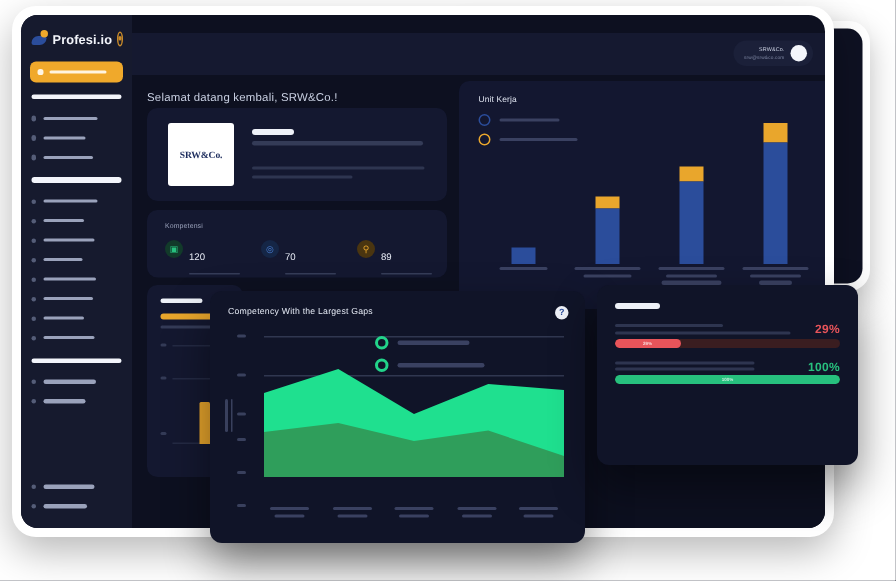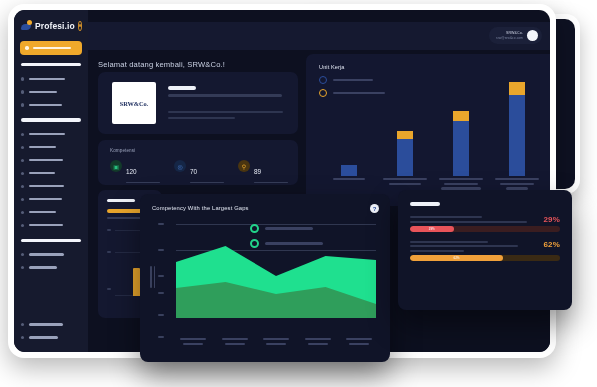--- a/index.html
+++ b/index.html
@@ -440,29 +440,28 @@
         <div class="pct" style="color:#e8545a">29%</div>
         <div class="pl" style="width:48%"></div>
         <div class="pl" style="width:78%"></div>
         <div class="track" style="background:#3a1d20">
           <div class="fill" style="width:29%;background:#e8545a">
             <span>29%</span>
           </div>
         </div>
       </div>
 
-
       <div class="prog-item">
-        <div class="pct" style="color:#f0a03a">62%</div>
-        <div class="pl" style="width:52%"></div>
-        <div class="pl" style="width:72%"></div>
-        <div class="pl" style="width:36%"></div>
-        <div class="track" style="background:#3a2a14">
-          <div class="fill" style="width:62%;background:#f0a03a">
-            <span>62%</span>
-          </div>
-        </div>
-      </div>
+        <div class="pct" style="color:#27c07e">100%</div>
+        <div class="pl" style="width:62%"></div>
+        <div class="pl" style="width:62%"></div>
+        <div class="track" style="background:#14341f">
+          <div class="fill" style="width:100%;background:#27c07e">
+            <span>100%</span>
+          </div>
+        </div>
+      </div>
+
 
     </div>
   </div>
 
 </div>
 
 </body></html>

